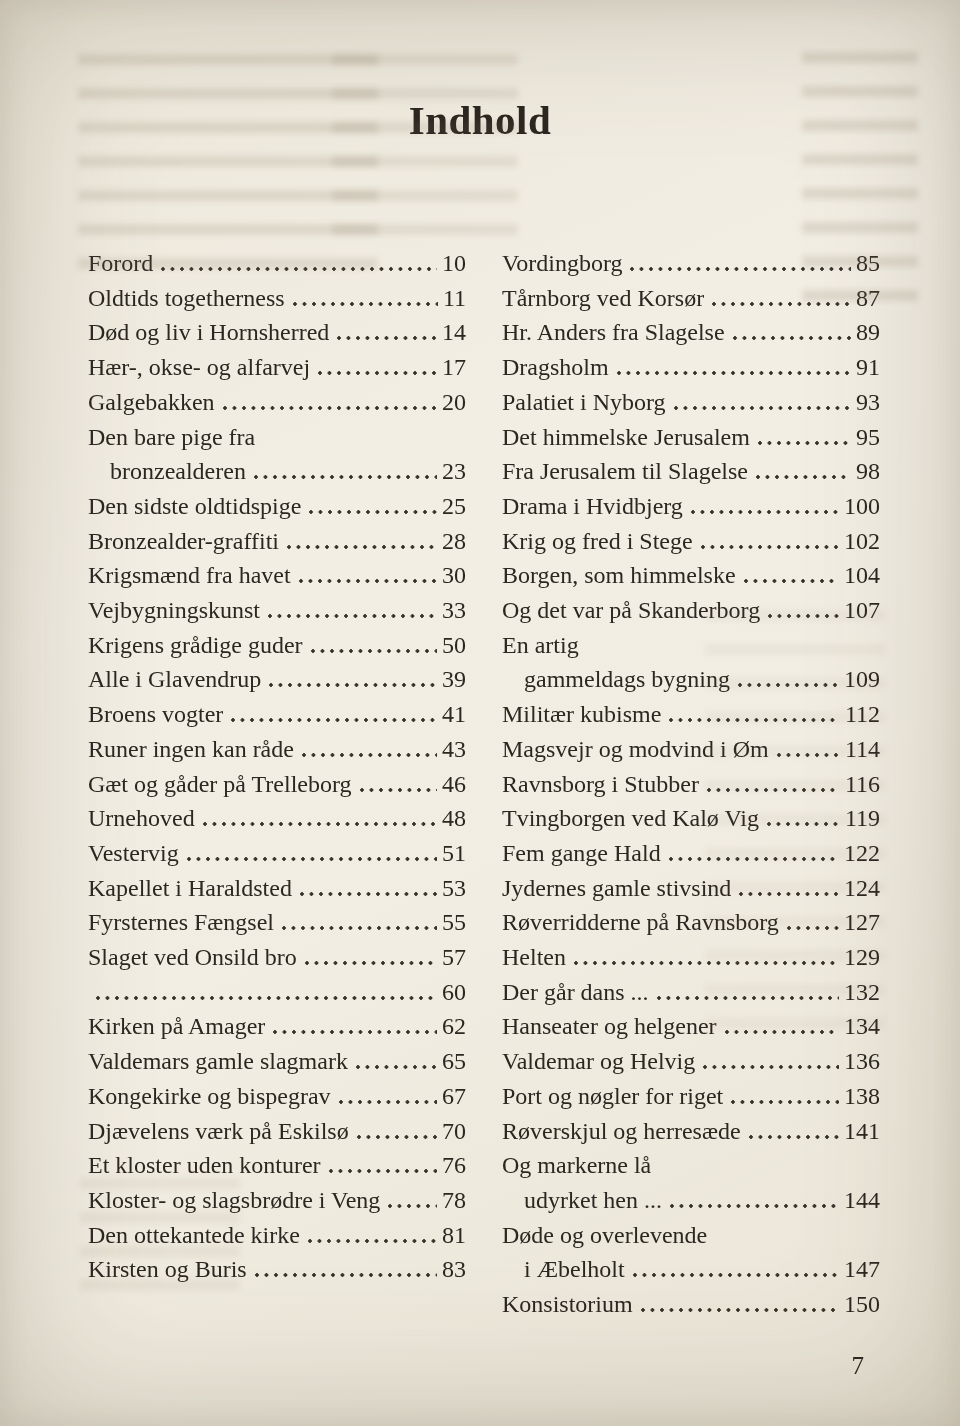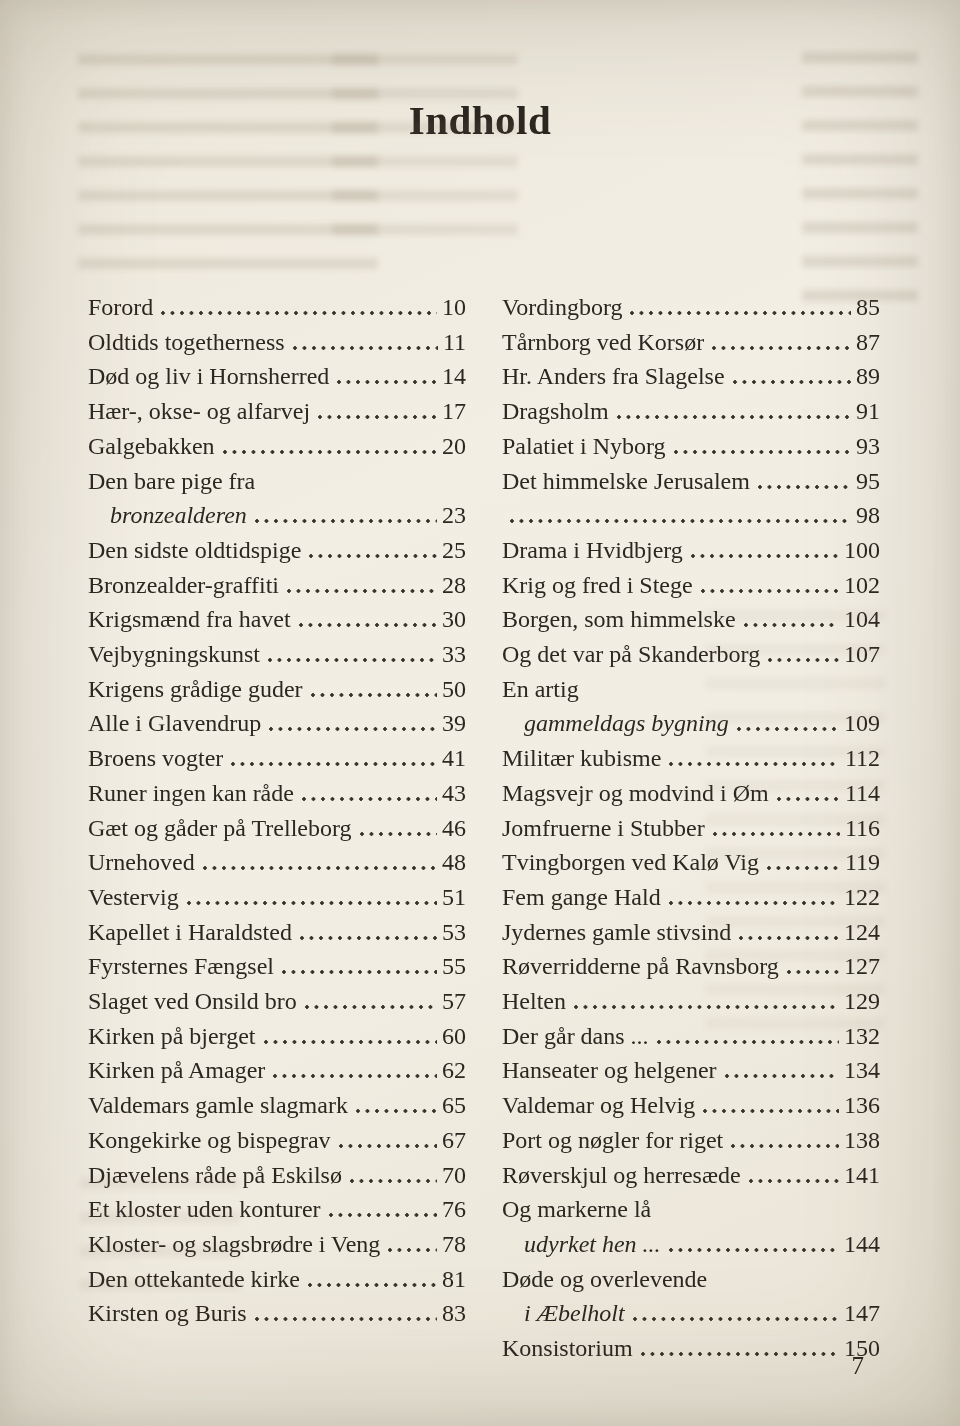--- a/index.html
+++ b/index.html
@@ -53,31 +53,31 @@
     font-size: 41px;
     font-weight: bold;
     letter-spacing: 0.5px;
   }
 
   .toc {
     display: flex;
     gap: 36px;
     padding: 102px 80px 0 88px;
   }
-  .col { flex: 1 1 0; min-width: 0; margin-top: 44px; }
+  .col { flex: 1 1 0; min-width: 0; }
 
   .row {
     display: flex;
     align-items: baseline;
     font-size: 24px;
     line-height: 34.7px;
     white-space: nowrap;
   }
   .row .t { flex: 0 1 auto; overflow: hidden; }
-  .row.cont .t { padding-left: 22px; font-style: italic; }
+  .row.cont .t { padding-left: 22px; }
 
   .dots {
     flex: 1 1 0;
     min-width: 0;
     height: 4px;
     margin: 0 5px 0 8px;
     background-image: radial-gradient(circle at 2px 2px, #37332a 1.55px, rgba(0,0,0,0) 1.95px);
     background-size: 9.5px 4px;
     background-repeat: repeat-x;
     background-position: left bottom;
@@ -203,41 +203,40 @@
           <span class="t">Fyrsternes Fængsel</span>
           <span class="dots"></span>
           <span class="pg">55</span>
         </div>
         <div class="row">
           <span class="t">Slaget ved Onsild bro</span>
           <span class="dots"></span>
           <span class="pg">57</span>
         </div>
         <div class="row">
-          <span class="t">Kirken på bjerget</span>
           <span class="dots"></span>
           <span class="pg">60</span>
         </div>
         <div class="row">
           <span class="t">Kirken på Amager</span>
           <span class="dots"></span>
           <span class="pg">62</span>
         </div>
         <div class="row">
           <span class="t">Valdemars gamle slagmark</span>
           <span class="dots"></span>
           <span class="pg">65</span>
         </div>
         <div class="row">
           <span class="t">Kongekirke og bispegrav</span>
           <span class="dots"></span>
           <span class="pg">67</span>
         </div>
         <div class="row">
-          <span class="t">Djævelens råde på Eskilsø</span>
+          <span class="t">Djævelens værk på Eskilsø</span>
           <span class="dots"></span>
           <span class="pg">70</span>
         </div>
         <div class="row">
           <span class="t">Et kloster uden konturer</span>
           <span class="dots"></span>
           <span class="pg">76</span>
         </div>
         <div class="row">
           <span class="t">Kloster- og slagsbrødre i Veng</span>
@@ -280,20 +279,21 @@
           <span class="t">Palatiet i Nyborg</span>
           <span class="dots"></span>
           <span class="pg">93</span>
         </div>
         <div class="row">
           <span class="t">Det himmelske Jerusalem</span>
           <span class="dots"></span>
           <span class="pg">95</span>
         </div>
         <div class="row">
+          <span class="t">Fra Jerusalem til Slagelse</span>
           <span class="dots"></span>
           <span class="pg">98</span>
         </div>
         <div class="row">
           <span class="t">Drama i Hvidbjerg</span>
           <span class="dots"></span>
           <span class="pg">100</span>
         </div>
         <div class="row">
           <span class="t">Krig og fred i Stege</span>
@@ -322,21 +322,21 @@
           <span class="t">Militær kubisme</span>
           <span class="dots"></span>
           <span class="pg">112</span>
         </div>
         <div class="row">
           <span class="t">Magsvejr og modvind i Øm</span>
           <span class="dots"></span>
           <span class="pg">114</span>
         </div>
         <div class="row">
-          <span class="t">Jomfruerne i Stubber</span>
+          <span class="t">Ravnsborg i Stubber</span>
           <span class="dots"></span>
           <span class="pg">116</span>
         </div>
         <div class="row">
           <span class="t">Tvingborgen ved Kalø Vig</span>
           <span class="dots"></span>
           <span class="pg">119</span>
         </div>
         <div class="row">
           <span class="t">Fem gange Hald</span>

